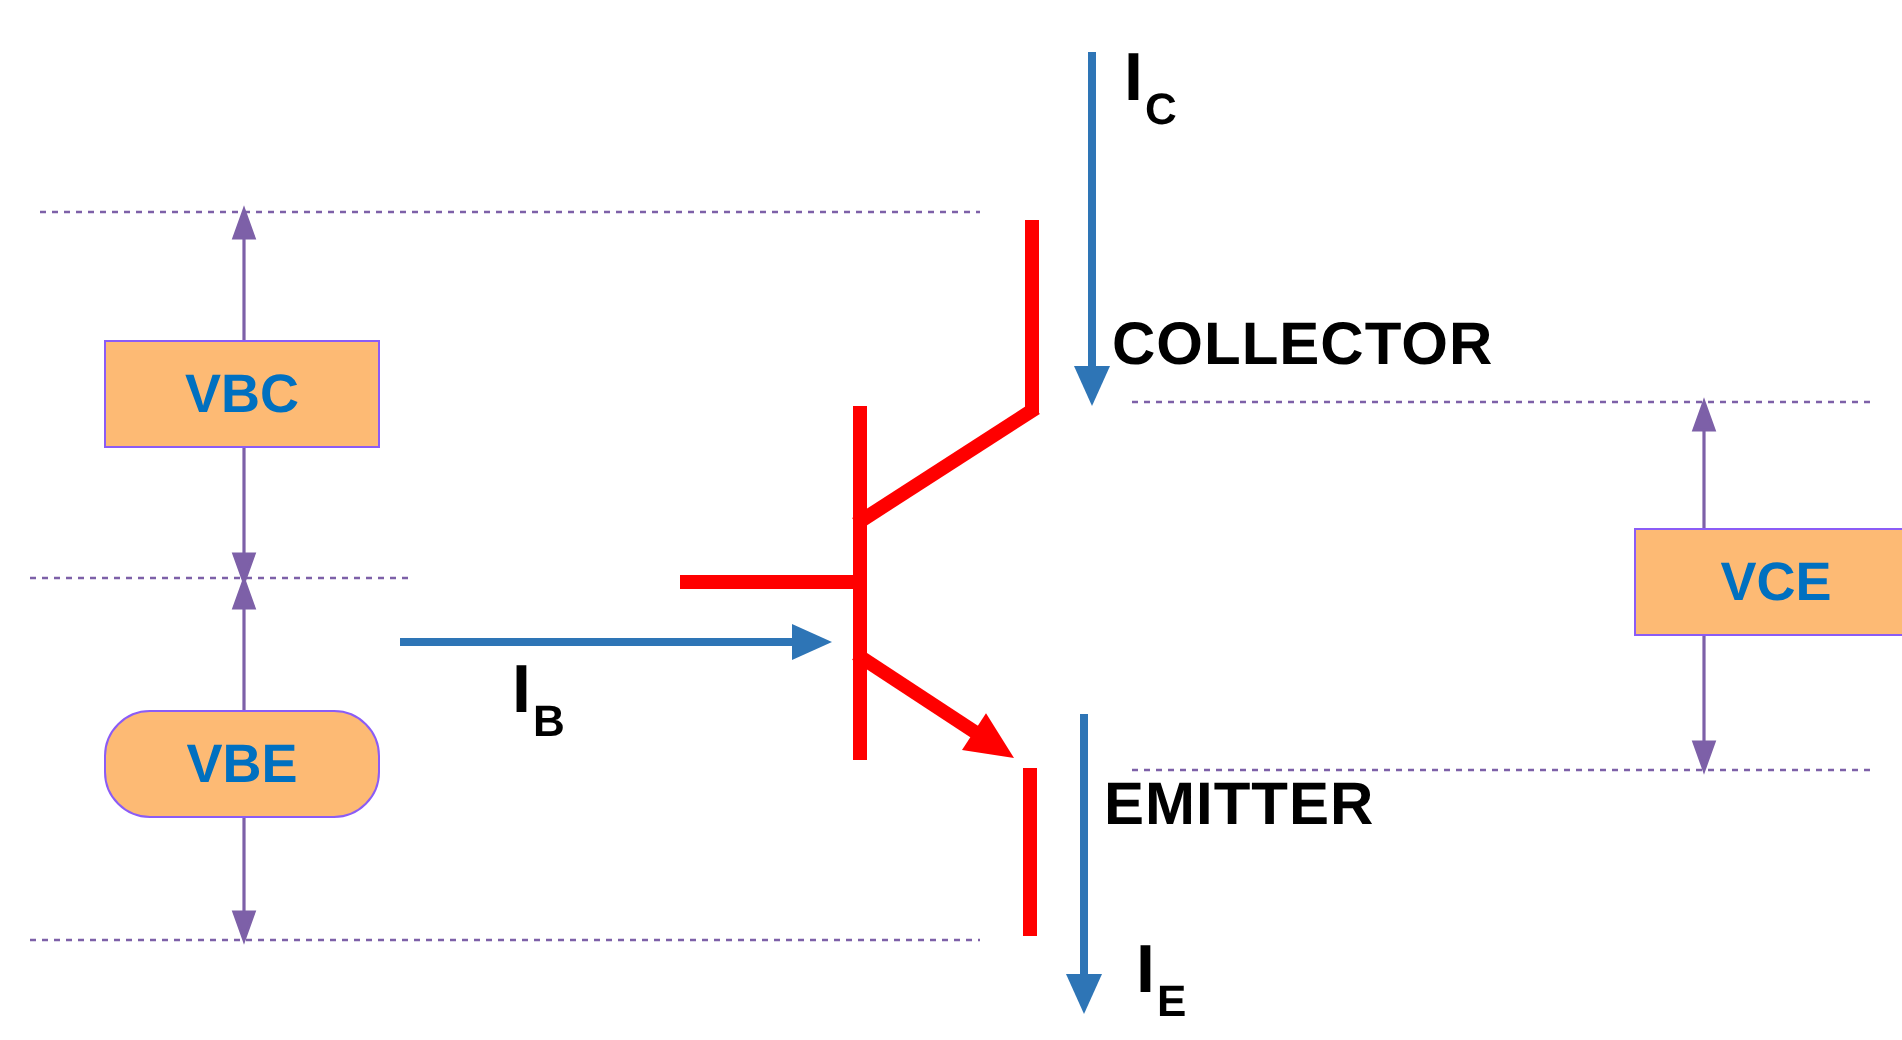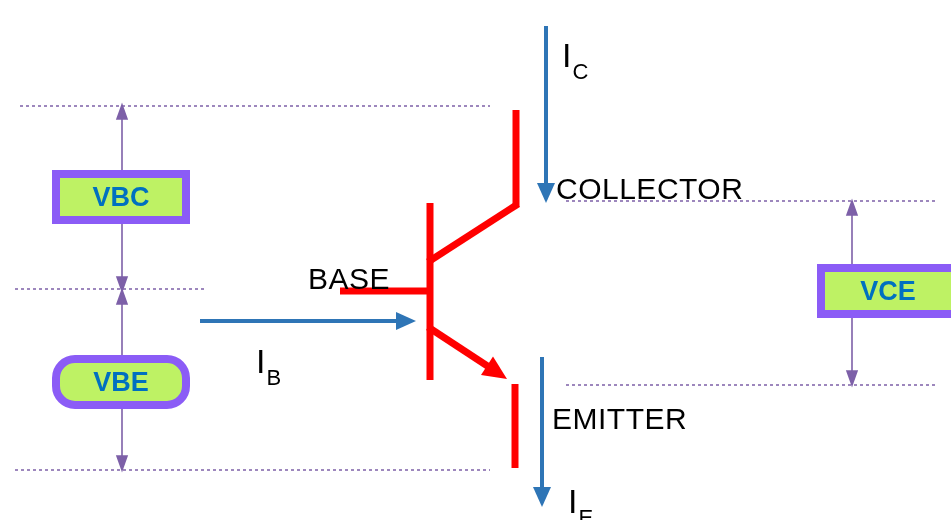--- a/index.html
+++ b/index.html
@@ -16,43 +16,42 @@
     overflow: hidden;
   }
   svg.layer {
     position: absolute;
     left: 0;
     top: 0;
   }
   .label {
     position: absolute;
     color: #000000;
-    font-weight: normal;
+    font-weight: bold;
     white-space: nowrap;
     user-select: none;
-    margin-top: 16px;
   }
   .terminal-label {
     font-size: 30px;
     letter-spacing: 0.5px;
   }
   .current-label {
     font-size: 34px;
     line-height: 1;
   }
   .current-label sub {
     font-size: 22px;
     position: relative;
     top: 4px;
     left: 1px;
   }
   .vbox {
     position: absolute;
-    background: #bef264;
-    border: 8px solid #8b5cf6;
+    background: #fdba74;
+    border: 1px solid #8b5cf6;
     display: flex;
     align-items: center;
     justify-content: center;
     color: #0070c0;
     font-weight: bold;
     font-size: 27px;
     box-sizing: border-box;
   }
 </style>
 </head>
@@ -109,21 +108,20 @@
   </svg>
 
   <div class="label current-label" style="left:562px; top:22px;"><span>I</span><sub>C</sub></div>
 
   <div class="label current-label" style="left:256px; top:328px;"><span>I</span><sub>B</sub></div>
 
   <div class="label current-label" style="left:568px; top:468px;"><span>I</span><sub>E</sub></div>
 
   <div class="label terminal-label" style="left:556px; top:156px;">COLLECTOR</div>
 
-  <div class="label terminal-label" style="left:308px; top:246px;">BASE</div>
 
   <div class="label terminal-label" style="left:552px; top:386px;">EMITTER</div>
 
   <div class="vbox" style="left:52px; top:170px; width:138px; height:54px;">
       <span>VBC</span>
     </div>
 
   <div class="vbox" style="left:52px; top:355px; width:138px; height:54px;border-radius:23px;">
       <span>VBE</span>
     </div>

